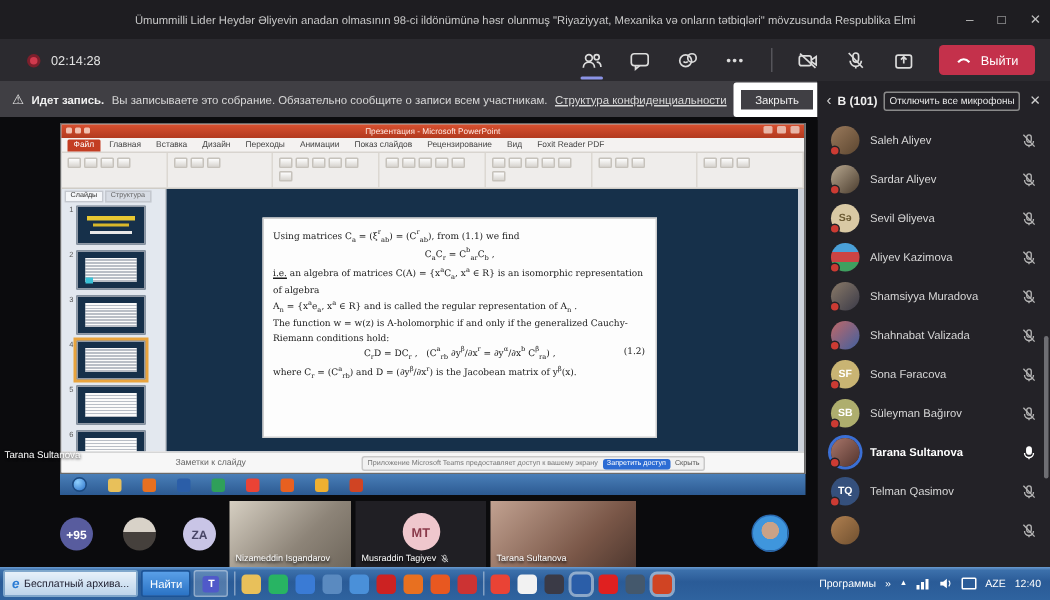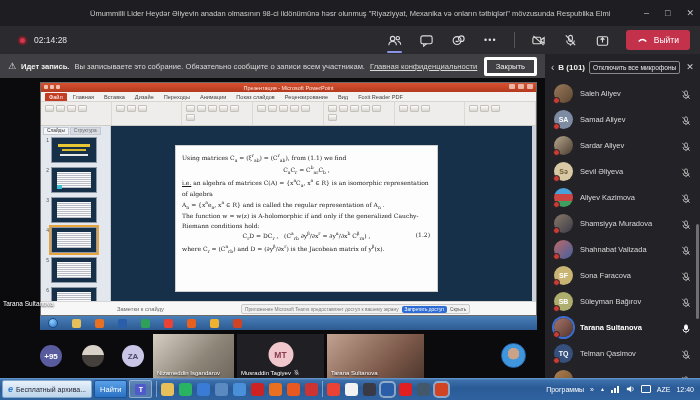--- a/index.html
+++ b/index.html
@@ -30,21 +30,21 @@
                font-size:8.5px; height:20px; padding:0 11px; border-radius:3px; }
   .leave-btn svg { width:11px; height:11px; stroke:#fff; fill:none; stroke-width:2; }
 
   
   .banner { position:absolute; left:0; top:54px; width:545px; height:24px; background:#403f44;
             display:flex; align-items:center; gap:5px; padding:0 8px; }
   .warn { color:#e8e8e8; font-size:9px; }
   .banner-bold { color:#f0f0f0; font-size:7.6px; font-weight:bold; white-space:nowrap; }
   .banner-text { color:#d8d8d8; font-size:7.6px; white-space:nowrap; }
   .banner-link { color:#d8d8d8; font-size:7.6px; text-decoration:underline; white-space:nowrap; }
-  .banner-close { margin-left:auto; border:3px solid #ffffff; border-radius:2px; color:#eee;
+  .banner-close { margin-left:auto; border:5px solid #ffffff; border-radius:2px; color:#eee;
                   font-size:7.6px; padding:2px 9px; white-space:nowrap; }
 
   
   .panel { position:absolute; left:545px; top:54px; width:155px; height:324px; background:#232227; }
   .panel-head { position:relative; z-index:2; height:26px; background:#232227; display:flex; align-items:center; gap:4px; padding:0 6px; }
   .p-back { color:#cfcfcf; font-size:10px; }
   .p-count { color:#f0f0f0; font-size:8px; font-weight:bold; white-space:nowrap; }
   .muteall { border:1px solid #8a8a8a; border-radius:2px; color:#e6e6e6; font-size:6.6px; padding:2px 3px; white-space:nowrap; }
   .p-close { color:#cfcfcf; font-size:9px; margin-left:2px; }
   .p-list { position:absolute; left:0; right:0; top:26px; bottom:0; overflow:hidden; }
@@ -223,21 +223,21 @@
           </svg>
         <span>Выйти</span>
       </span>
     </div>
   </div>
 
   <div class="banner">
     <span class="warn">⚠</span>
     <span class="banner-bold">Идет запись.</span>
     <span class="banner-text">Вы записываете это собрание. Обязательно сообщите о записи всем участникам.</span>
-    <span class="banner-link">Главная конфиденциальности</span>
+    <span class="banner-link">Структура конфиденциальности</span>
     <span class="banner-close">Закрыть</span>
   </div>
 
   <div class="panel">
     <div class="panel-head">
       <span class="p-back">‹</span>
       <span class="p-count">В (101)</span>
       <span class="muteall">Отключить все микрофоны</span>
       <span class="p-close">✕</span>
     </div>
@@ -252,36 +252,20 @@
         <svg viewBox="0 0 16 16" stroke="#b4b4b4" fill="none" stroke-width="1.2">
               <rect x="6" y="2.5" width="4" height="6.5" rx="2"></rect>
               <path d="M4 8a4 4 0 0 0 8 0"></path>
               <line x1="8" y1="12" x2="8" y2="13.5"></line>
               <line x1="3" y1="2.5" x2="13" y2="13"></line>
             </svg>
       </span>
 
     </div>
 
-    <div class="p-row">
-      <span class="p-avatar" style="background: rgb(125, 140, 163);">
-        <span class="p-init" style="color: rgb(255, 255, 255);">SA</span>
-        <span class="p-dot"></span>
-      </span>
-      <span class="p-name">Samad Aliyev</span>
-      <span class="p-mic mic-off">
-        <svg viewBox="0 0 16 16" stroke="#b4b4b4" fill="none" stroke-width="1.2">
-              <rect x="6" y="2.5" width="4" height="6.5" rx="2"></rect>
-              <path d="M4 8a4 4 0 0 0 8 0"></path>
-              <line x1="8" y1="12" x2="8" y2="13.5"></line>
-              <line x1="3" y1="2.5" x2="13" y2="13"></line>
-            </svg>
-      </span>
-
-    </div>
 
     <div class="p-row">
       <span class="p-avatar" style="background: linear-gradient(135deg, rgb(184, 168, 144), rgb(74, 60, 46));">
 
         <span class="p-dot"></span>
       </span>
       <span class="p-name">Sardar Aliyev</span>
       <span class="p-mic mic-off">
         <svg viewBox="0 0 16 16" stroke="#b4b4b4" fill="none" stroke-width="1.2">
               <rect x="6" y="2.5" width="4" height="6.5" rx="2"></rect>

